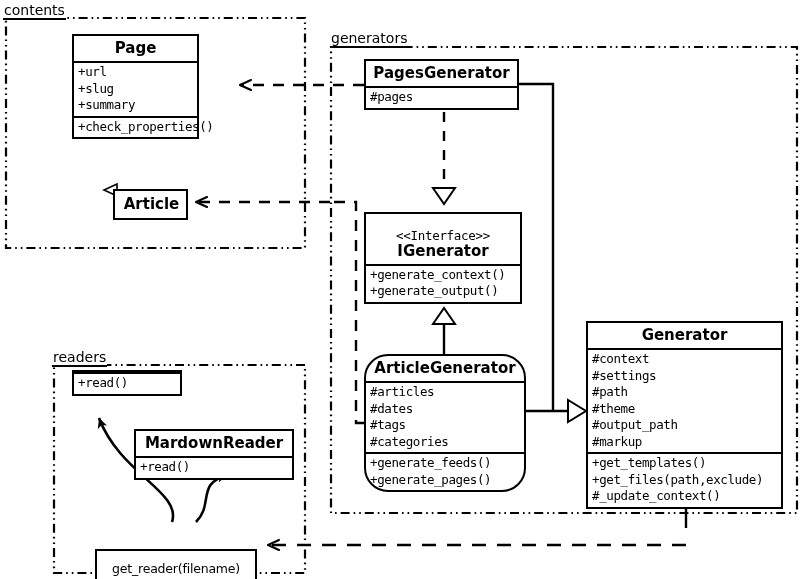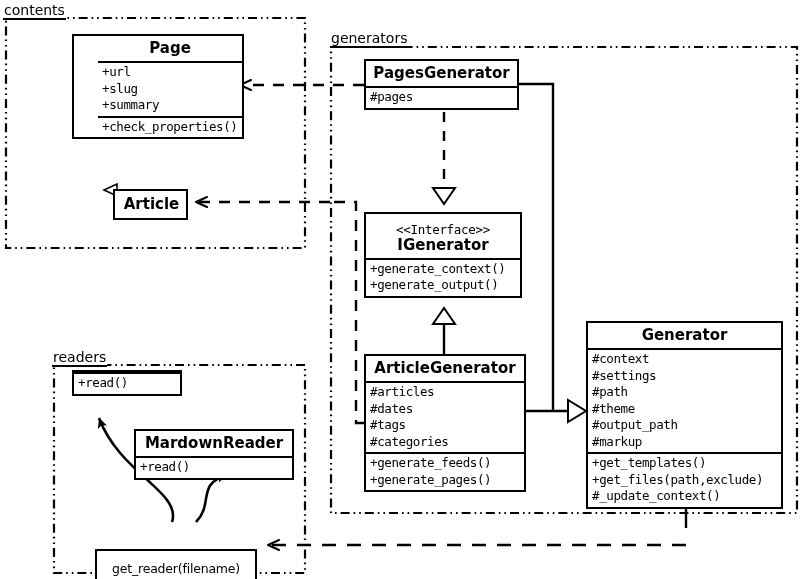--- a/index.html
+++ b/index.html
@@ -167,21 +167,21 @@
       <path d="M196,522 C214,504 196,484 227,475" fill="none" stroke="#000000" stroke-width="2.6" marker-end="url(#solid-arrow)"></path>
     </g>
   </svg>
 
   <div class="pkg-label" style="left:3px; top:2px; border-bottom:2px solid #000;">contents</div>
 
   <div class="pkg-label" style="left:330px; top:30px; border-bottom:2px solid #000;">generators</div>
 
   <div class="pkg-label" style="left:52px; top:349px; border-bottom:2px solid #000;">readers</div>
 
-  <div class="cls" style="left:72px; top:34px; width:172px;padding-left:24px;">
+  <div class="cls" style="left:72px; top:34px; width:127px;">
     <div class="cls-title">Page</div>
     <div class="cls-sec">
       <div class="row">+url</div>
       <div class="row">+slug</div>
       <div class="row">+summary</div>
     </div>
     <div class="cls-sec">
       <div class="row">+check_properties()</div>
     </div>
   </div>
@@ -191,31 +191,31 @@
   </div>
 
   <div class="cls" style="left:364px; top:59px; width:155px;">
     <div class="cls-title">PagesGenerator</div>
     <div class="cls-sec">
       <div class="row">#pages</div>
     </div>
   </div>
 
   <div class="cls" style="left:364px; top:212px; width:158px;">
-    <div class="cls-title" style="padding:9px 6px 5px 6px;">
+    <div class="cls-title" style="padding:15px 6px 5px 6px;">
       <span class="stereo">&lt;&lt;Interface&gt;&gt;</span>
       <span>IGenerator</span>
     </div>
     <div class="cls-sec">
       <div class="row">+generate_context()</div>
       <div class="row">+generate_output()</div>
     </div>
   </div>
 
-  <div class="cls" style="left:364px; top:354px; width:162px;">
+  <div class="cls" style="left:364px; top:354px; width:162px;border-radius:24px;">
     <div class="cls-title">ArticleGenerator</div>
     <div class="cls-sec">
       <div class="row">#articles</div>
       <div class="row">#dates</div>
       <div class="row">#tags</div>
       <div class="row">#categories</div>
     </div>
     <div class="cls-sec">
       <div class="row">+generate_feeds()</div>
       <div class="row">+generate_pages()</div>

